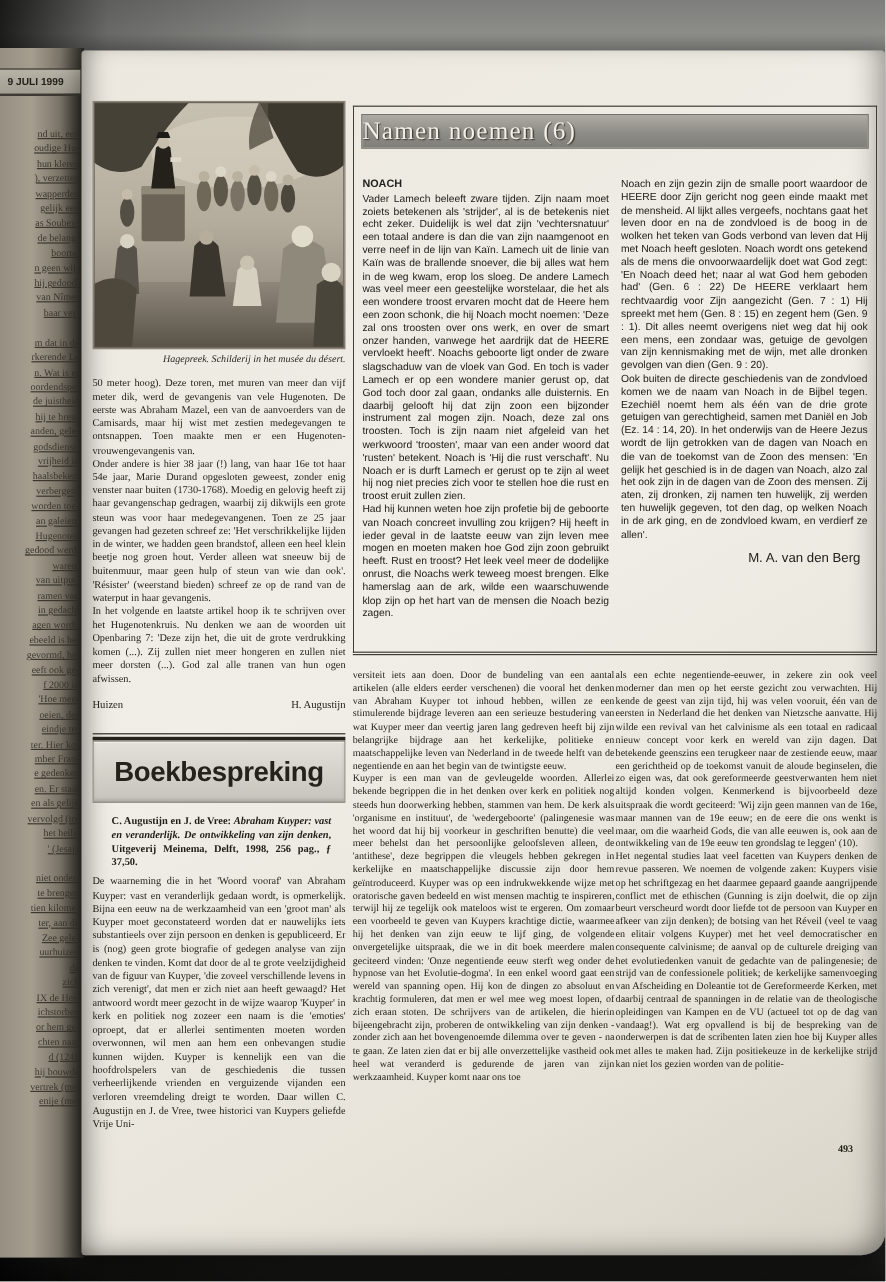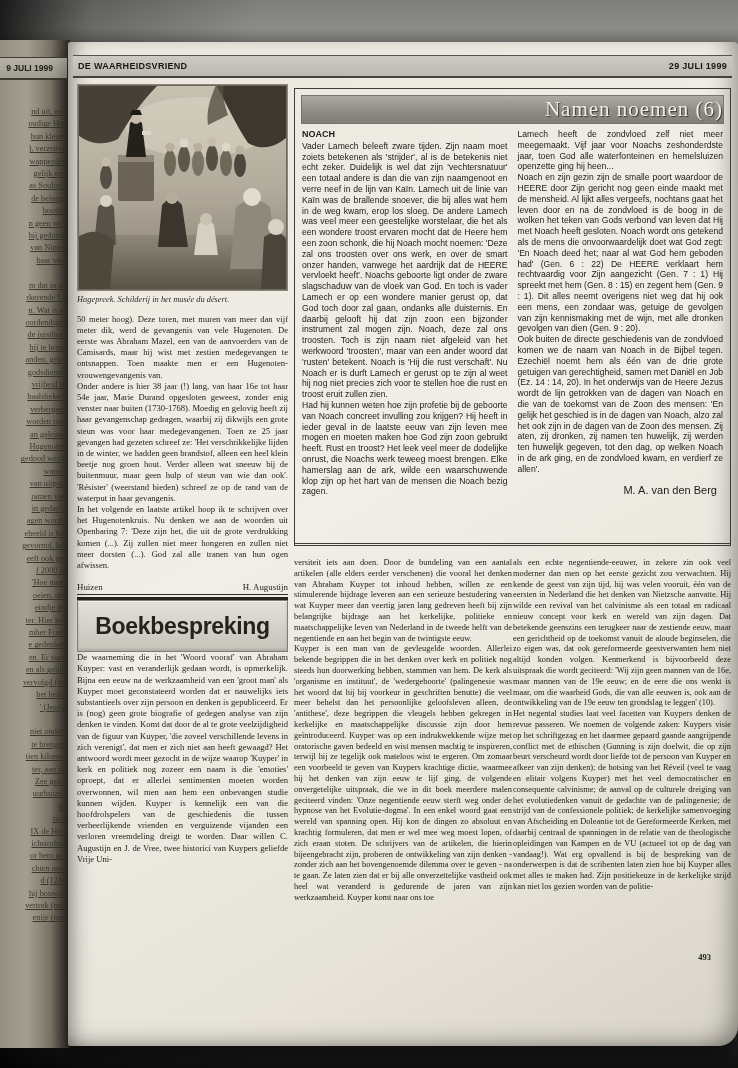--- a/index.html
+++ b/index.html
@@ -32,43 +32,43 @@
 
   .masthead{position:absolute;left:5px;top:13px;right:6px;height:20px;
     background:linear-gradient(180deg,#cdcac3,#bcb9b1);
     border-top:1px solid #57544d;border-bottom:2px solid #45423c;
     display:flex;justify-content:space-between;align-items:center;padding:0 5px;
     font:bold 9px "Liberation Sans",sans-serif;letter-spacing:.3px;color:#181712;}
 
   
   .col-left{position:absolute;left:9px;top:42px;width:211px;max-height:954px;overflow:hidden;}
   .col-left figure{margin:0;border:1px solid #8a847a;line-height:0;background:#b3ac9d;}
-  .caption{font:italic 8.4px/10.5px "Liberation Serif",serif;margin:4px 0 8px;color:#2c2a24;}
+  .caption{font:italic 8.4px/10.5px "Liberation Serif",serif;margin:4px 0 8px;color:#2c2a24;text-align:right;}
   .serif-body p{margin:0;font:8.6px/11.2px "Liberation Serif",serif;text-align:justify;color:#242319;}
   .sig{display:flex;justify-content:space-between;font:8.9px/12px "Liberation Serif",serif;
-    margin-top:10px;border-bottom:1px solid #2e2c26;padding-bottom:1px;color:#242319;}
+    margin-top:10px;border-bottom:1px solid #2e2c26;padding-bottom:18px;color:#242319;}
   .rule-heavy{height:3px;background:#24221d;margin-top:2px;}
   .book-box{margin-top:0;height:50px;border:1px solid #827d72;
     background:linear-gradient(180deg,#e4e1da 0%,#cac7bf 85%);
     box-shadow:inset 0 1px 0 #f3f1eb,inset 0 -2px 3px rgba(0,0,0,.15);
     display:flex;align-items:center;justify-content:center;
     font:bold 23px "Liberation Sans",sans-serif;color:#24221a;letter-spacing:-.3px;}
   .review-head{margin:10px 2px 5px;padding:0 10px 0 14px;
     font:bold 8.7px/11.3px "Liberation Serif",serif;text-align:justify;color:#1f1e17;}
   .review-head .ital{font-style:italic;}
 
   
   .namen-box{position:absolute;left:226px;top:46px;width:437px;height:458px;box-sizing:border-box;
     border:1px solid #403d35;border-bottom:3px double #403d35;padding:6px;overflow:hidden;}
   .banner{height:27px;border:1px solid #76746e;
     background:linear-gradient(180deg,#adaba4 0%,#8e8c86 55%,#807e78 100%);
-    display:flex;align-items:center;justify-content:flex-end;
+    display:flex;align-items:center;justify-content:flex-start;
     font:21px "Liberation Serif",serif;color:#f2efe7;letter-spacing:1px;
     text-shadow:1px 1px 1px rgba(40,38,32,.85);}
-  .ncols{display:flex;gap:10px;margin-top:5px;padding:0 1px;}
+  .ncols{display:flex;gap:10px;margin-top:24px;padding:0 1px;}
   .ncol{flex:1;font:8.6px/10.8px "Liberation Sans",sans-serif;text-align:justify;color:#21201b;}
   .ncol h3{margin:0 0 1px;font-size:9px;font-weight:bold;}
   .ncol p{margin:0;}
   .nauthor{text-align:right;margin-top:10px;font-size:11px;padding-right:6px;}
 
   
   .bottom-cols{position:absolute;left:226px;top:516px;width:437px;height:434px;
     display:flex;gap:1px;overflow:hidden;}
   .bcol{flex:1;font:8.4px/10.8px "Liberation Serif",serif;text-align:justify;color:#242218;}
   .bcol p{margin:0;}
@@ -148,24 +148,20 @@
 or hem ge-
 chten naar
 d (1248
 hij bouwde
 vertrek (met
 enije (met</div>
   </div>
 
   <div class="page">
 
-    <header class="masthead">
-      <span>DE WAARHEIDSVRIEND</span>
-      <span>29 JULI 1999</span>
-    </header>
 
     <div class="col-left">
       <figure>
         <svg viewBox="0 0 209 205" width="209" height="205">
           <defs>
             <linearGradient id="sky" x1="0" y1="0" x2="0" y2="1">
               <stop offset="0" stop-color="#c7c1b2"></stop>
                 <stop offset=".5" stop-color="#b3ac9d"></stop>
                 <stop offset="1" stop-color="#847d70"></stop>
             </linearGradient>
@@ -227,38 +223,38 @@
       <div class="sig">
         <span>Huizen</span>
         <span>H. Augustijn</span>
       </div>
       <div class="rule-heavy"></div>
 
       <div class="book-box">
         <span>Boekbespreking</span>
       </div>
 
+      <p class="review-head"><span>C. Augustijn en J. de Vree: </span><span class="ital">Abraham Kuyper: vast en veranderlijk. De ontwikkeling van zijn denken</span><span>, Uitgeverij Meinema, Delft, 1998, 256 pag., ƒ 37,50.</span></p>
 
       <div class="serif-body">
         <p>De waarneming die in het 'Woord vooraf' van Abraham Kuyper: vast en veranderlijk gedaan wordt, is opmerkelijk. Bijna een eeuw na de werkzaamheid van een 'groot man' als Kuyper moet geconstateerd worden dat er nauwelijks iets substantieels over zijn persoon en denken is gepubliceerd. Er is (nog) geen grote biografie of gedegen analyse van zijn denken te vinden. Komt dat door de al te grote veelzijdigheid van de figuur van Kuyper, 'die zoveel verschillende levens in zich verenigt', dat men er zich niet aan heeft gewaagd? Het antwoord wordt meer gezocht in de wijze waarop 'Kuyper' in kerk en politiek nog zozeer een naam is die 'emoties' oproept, dat er allerlei sentimenten moeten worden overwonnen, wil men aan hem een onbevangen studie kunnen wijden. Kuyper is kennelijk een van die hoofdrolspelers van de geschiedenis die tussen verheerlijkende vrienden en verguizende vijanden een verloren vreemdeling dreigt te worden. Daar willen C. Augustijn en J. de Vree, twee historici van Kuypers geliefde Vrije Uni-</p>
       </div>
     </div>
 
     <section class="namen-box">
       <div class="banner">
         <span>Namen noemen (6)</span>
       </div>
       <div class="ncols">
         <div class="ncol">
           <h3>NOACH</h3>
           <p>Vader Lamech beleeft zware tijden. Zijn naam moet zoiets betekenen als 'strijder', al is de betekenis niet echt zeker. Duidelijk is wel dat zijn 'vechtersnatuur' een totaal andere is dan die van zijn naamgenoot en verre neef in de lijn van Kaïn. Lamech uit de linie van Kaïn was de brallende snoever, die bij alles wat hem in de weg kwam, erop los sloeg. De andere Lamech was veel meer een geestelijke worstelaar, die het als een wondere troost ervaren mocht dat de Heere hem een zoon schonk, die hij Noach mocht noemen: 'Deze zal ons troosten over ons werk, en over de smart onzer handen, vanwege het aardrijk dat de HEERE vervloekt heeft'. Noachs geboorte ligt onder de zware slagschaduw van de vloek van God. En toch is vader Lamech er op een wondere manier gerust op, dat God toch door zal gaan, ondanks alle duisternis. En daarbij gelooft hij dat zijn zoon een bijzonder instrument zal mogen zijn. Noach, deze zal ons troosten. Toch is zijn naam niet afgeleid van het werkwoord 'troosten', maar van een ander woord dat 'rusten' betekent. Noach is 'Hij die rust verschaft'. Nu Noach er is durft Lamech er gerust op te zijn al weet hij nog niet precies zich voor te stellen hoe die rust en troost eruit zullen zien.</p>
           <p>Had hij kunnen weten hoe zijn profetie bij de geboorte van Noach concreet invulling zou krijgen? Hij heeft in ieder geval in de laatste eeuw van zijn leven mee mogen en moeten maken hoe God zijn zoon gebruikt heeft. Rust en troost? Het leek veel meer de dodelijke onrust, die Noachs werk teweeg moest brengen. Elke hamerslag aan de ark, wilde een waarschuwende klop zijn op het hart van de mensen die Noach bezig zagen.</p>
         </div>
         <div class="ncol">
-          <p>Lamech heeft de zondvloed zelf niet meer meegemaakt. Vijf jaar voor Noachs zeshonderdste jaar, toen God alle waterfonteinen en hemelsluizen openzette ging hij heen...</p>
           <p>Noach en zijn gezin zijn de smalle poort waardoor de HEERE door Zijn gericht nog geen einde maakt met de mensheid. Al lijkt alles vergeefs, nochtans gaat het leven door en na de zondvloed is de boog in de wolken het teken van Gods verbond van leven dat Hij met Noach heeft gesloten. Noach wordt ons getekend als de mens die onvoorwaardelijk doet wat God zegt: 'En Noach deed het; naar al wat God hem geboden had' (Gen. 6 : 22) De HEERE verklaart hem rechtvaardig voor Zijn aangezicht (Gen. 7 : 1) Hij spreekt met hem (Gen. 8 : 15) en zegent hem (Gen. 9 : 1). Dit alles neemt overigens niet weg dat hij ook een mens, een zondaar was, getuige de gevolgen van zijn kennismaking met de wijn, met alle dronken gevolgen van dien (Gen. 9 : 20).</p>
           <p>Ook buiten de directe geschiedenis van de zondvloed komen we de naam van Noach in de Bijbel tegen. Ezechiël noemt hem als één van de drie grote getuigen van gerechtigheid, samen met Daniël en Job (Ez. 14 : 14, 20). In het onderwijs van de Heere Jezus wordt de lijn getrokken van de dagen van Noach en die van de toekomst van de Zoon des mensen: 'En gelijk het geschied is in de dagen van Noach, alzo zal het ook zijn in de dagen van de Zoon des mensen. Zij aten, zij dronken, zij namen ten huwelijk, zij werden ten huwelijk gegeven, tot den dag, op welken Noach in de ark ging, en de zondvloed kwam, en verdierf ze allen'.</p>
           <div class="nauthor">M. A. van den Berg</div>
         </div>
       </div>
     </section>
 
     <section class="bottom-cols">
       <div class="bcol">
         <p>versiteit iets aan doen. Door de bundeling van een aantal artikelen (alle elders eerder verschenen) die vooral het denken van Abraham Kuyper tot inhoud hebben, willen ze een stimulerende bijdrage leveren aan een serieuze bestudering van wat Kuyper meer dan veertig jaren lang gedreven heeft bij zijn belangrijke bijdrage aan het kerkelijke, politieke en maatschappelijke leven van Nederland in de tweede helft van de negentiende en aan het begin van de twintigste eeuw.</p>

